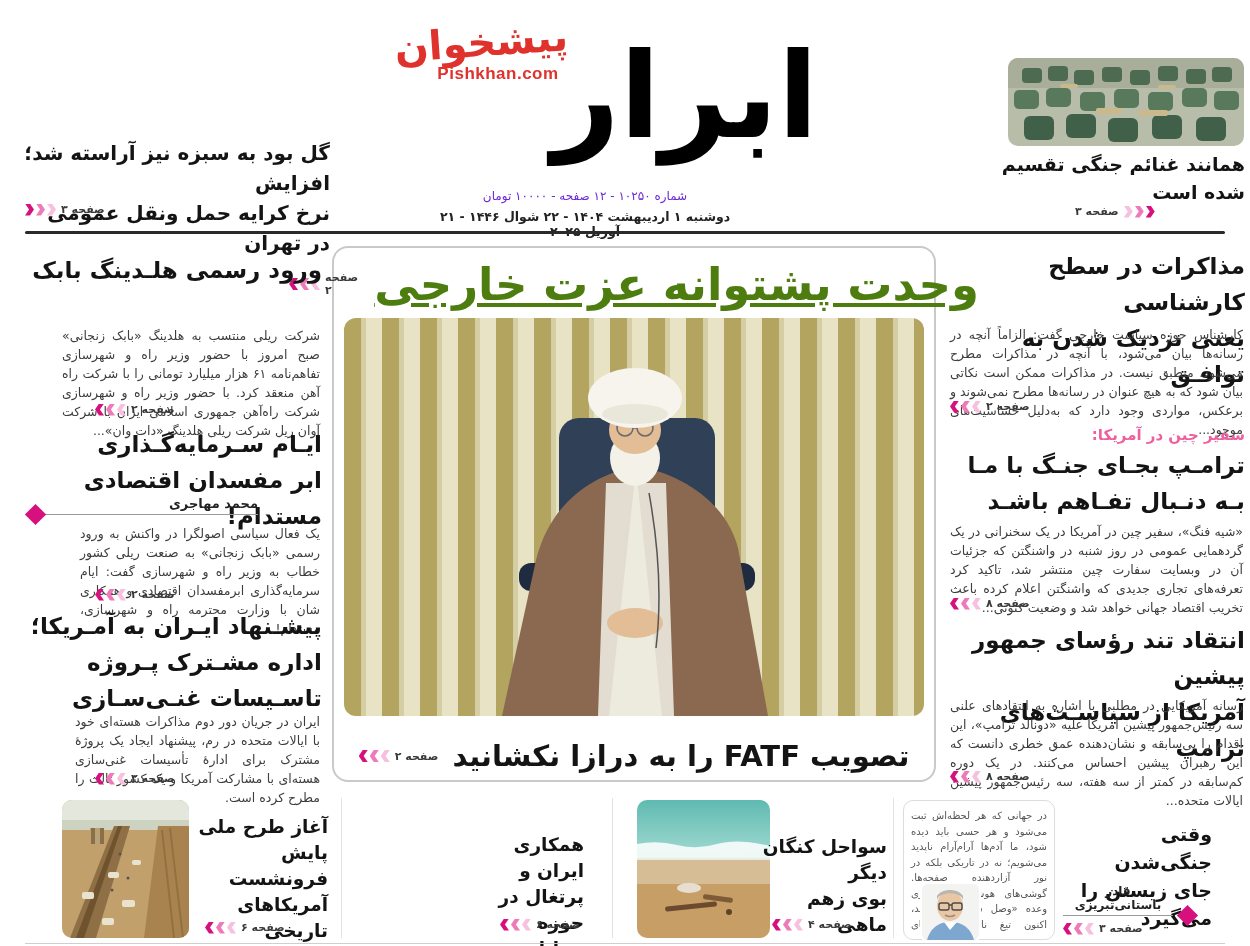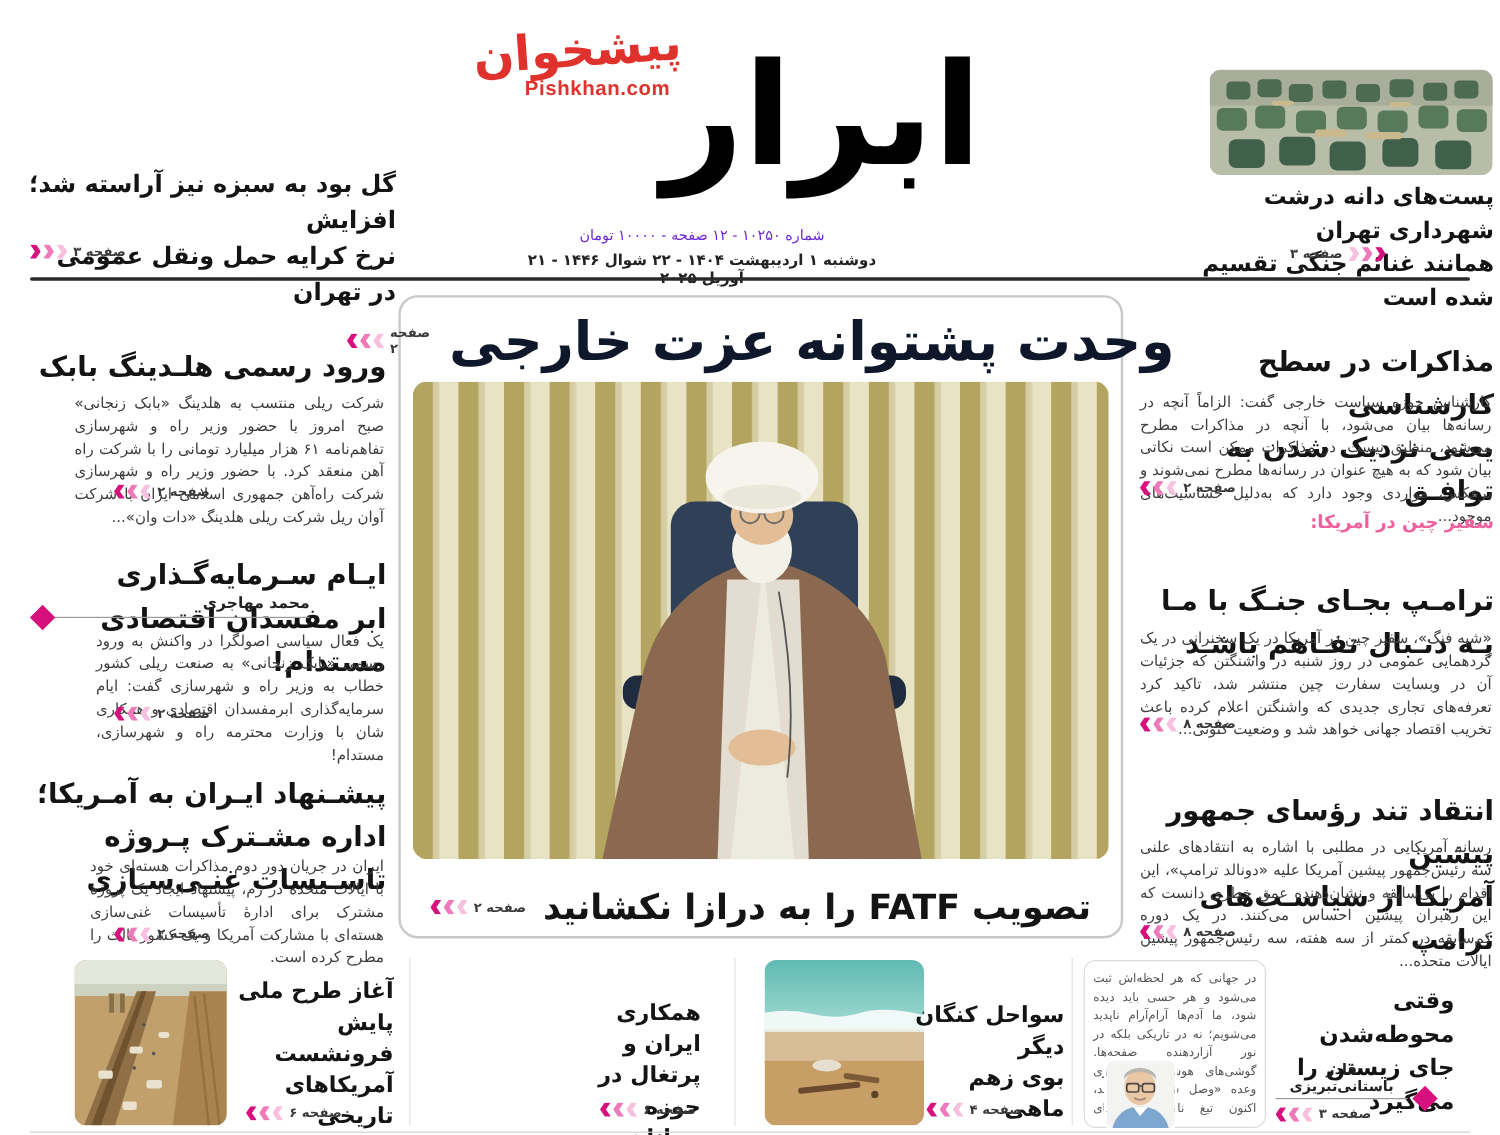--- a/index.html
+++ b/index.html
@@ -11,36 +11,36 @@
   
   .logo-fa{font-size:40px;font-weight:bold;color:#e0322c;text-align:center;transform:rotate(-4deg);}
   .logo-en{font-size:17px;font-weight:bold;color:#e0322c;text-align:center;letter-spacing:.5px;font-family:"Liberation Sans",sans-serif;}
   .masthead{font-size:118px;font-weight:bold;color:#000000;text-align:center;line-height:1.1;}
   .issue-line{font-size:12px;color:#6d28d9;text-align:center;}
   .date-line{font-size:12.5px;color:#222;text-align:center;font-weight:bold;}
   .top-rule{background:#2a2a2a;height:3px;border-radius:2px;}
   .bottom-rule{background:#cfcfcf;height:1px;}
   
   .corner-title{font-weight:bold;color:#141414;font-size:20px;line-height:30px;text-align:right;}
-  .col-title{font-weight:bold;color:#141414;font-size:23px;line-height:36px;margin-top:36px;}
+  .col-title{font-weight:bold;color:#141414;font-size:23px;line-height:36px;}
   .kicker{font-weight:bold;color:#ee5f9e;font-size:15px;text-align:right;}
   .body-txt{font-size:12.5px;line-height:19px;color:#3d3d3d;text-align:justify;}
   .small-title{font-weight:bold;color:#141414;font-size:18.5px;line-height:26px;text-align:right;}
   
   .plink{display:flex;align-items:center;gap:5px;direction:ltr;}
   .plabel{font-size:11px;font-weight:bold;color:#3a3a3a;}
   .chevs{display:inline-flex;gap:2px;align-items:center;}
   .chevs i{display:block;width:9px;height:12px;}
   .chev-l i{clip-path:polygon(100% 0%,45% 0%,0% 50%,45% 100%,100% 100%,55% 50%);}
   .chev-r i{clip-path:polygon(0% 0%,55% 0%,100% 50%,55% 100%,0% 100%,45% 50%);}
   .c-dark{background:#d6117e;} .c-mid{background:#ee7ab9;} .c-light{background:#f7c0de;}
   
   .main-box{left:332px;top:246px;width:604px;height:536px;border:2px solid #c9c9c9;border-radius:16px;box-sizing:border-box;}
   .main-headline-row{left:0;right:0;top:6px;height:60px;display:flex;align-items:center;justify-content:center;gap:16px;}
-  .main-headline{font-size:45px;font-weight:bold;color:#0f172a;white-space:nowrap;}
+  .main-headline{font-size:45px;font-weight:bold;color:#4d7c0f;white-space:nowrap;text-decoration:underline;}
   .main-photo{left:10px;top:70px;width:580px;height:398px;border-radius:12px;overflow:hidden;}
   .sub-row{left:0;right:0;top:484px;height:48px;display:flex;align-items:center;justify-content:center;gap:14px;}
   .sub-headline{font-size:29px;font-weight:bold;color:#141414;white-space:nowrap;}
   
   .author-row{border-bottom:1px solid #9a9a9a;display:flex;align-items:flex-end;}
   .author-name{font-size:13px;font-weight:bold;color:#222;padding-bottom:3px;}
   .diamond{width:15px;height:15px;background:#d6117e;transform:rotate(45deg);position:absolute;bottom:-8px;}
   
   .photo{border-radius:10px;overflow:hidden;}
   .vdiv{width:1px;background:#e2e2e2;}
@@ -105,21 +105,20 @@
     </g>
     <g fill="#cbb98e">
       <rect x="88" y="50" width="26" height="6" rx="2"></rect>
         <rect x="130" y="52" width="30" height="6" rx="2"></rect>
       <rect x="52" y="26" width="18" height="4" rx="2"></rect>
         <rect x="150" y="27" width="18" height="4" rx="2"></rect>
     </g>
   </svg>
 </div>
 <div class="abs corner-title" style="left:970px;top:150px;width:275px;font-size:19px;line-height:28px;">
-  <div>پست‌های دانه درشت شهرداری تهران</div>
   <div>همانند غنائم جنگی تقسیم شده است</div>
 </div>
 <div class="abs plink" style="left:1075px;top:205px;">
   <span class="plabel">صفحه ۳</span>
   <span class="chevs chev-r">
       <i class="c-light"></i>
       <i class="c-mid"></i>
       <i class="c-dark"></i>
     </span>
 </div>
@@ -381,21 +380,21 @@
     <path d="M22,38 L28,46 L35,38 Z" fill="#ffffff"></path>
     <ellipse cx="28" cy="22" rx="13" ry="15" fill="#e9c7a4"></ellipse>
     <path d="M15,16 C17,7 39,7 41,16 L41,12 C36,4 20,4 15,12 Z" fill="#b9b6b0"></path>
     <rect x="17" y="19" width="10" height="7" rx="2" fill="none" stroke="#4a4a4a" stroke-width="1.4"></rect>
     <rect x="30" y="19" width="10" height="7" rx="2" fill="none" stroke="#4a4a4a" stroke-width="1.4"></rect>
     <line x1="27" y1="21" x2="30" y2="21" stroke="#4a4a4a" stroke-width="1.4"></line>
     <path d="M23,31 Q28,34 33,31" stroke="#9c8c80" stroke-width="1.5" fill="none"></path>
   </svg>
 </div>
 <div class="abs small-title" style="left:1062px;top:820px;width:150px;font-size:19px;line-height:28px;">
-  <div>وقتی محوطه‌شدن</div>
+  <div>وقتی جنگی‌شدن</div>
   <div>جای زیستن را</div>
   <div>می‌گیرد</div>
 </div>
 <div class="abs author-row" style="left:1063px;top:893px;width:110px;height:22px;">
   <span class="author-name" style="font-size:12px;text-align:center;">قادر باستانی‌تبریزی</span>
   <span class="diamond" style="right:-22px;"></span>
 </div>
 <div class="abs plink" style="left:1063px;top:922px;">
   <span class="chevs chev-l">
       <i class="c-dark"></i>

